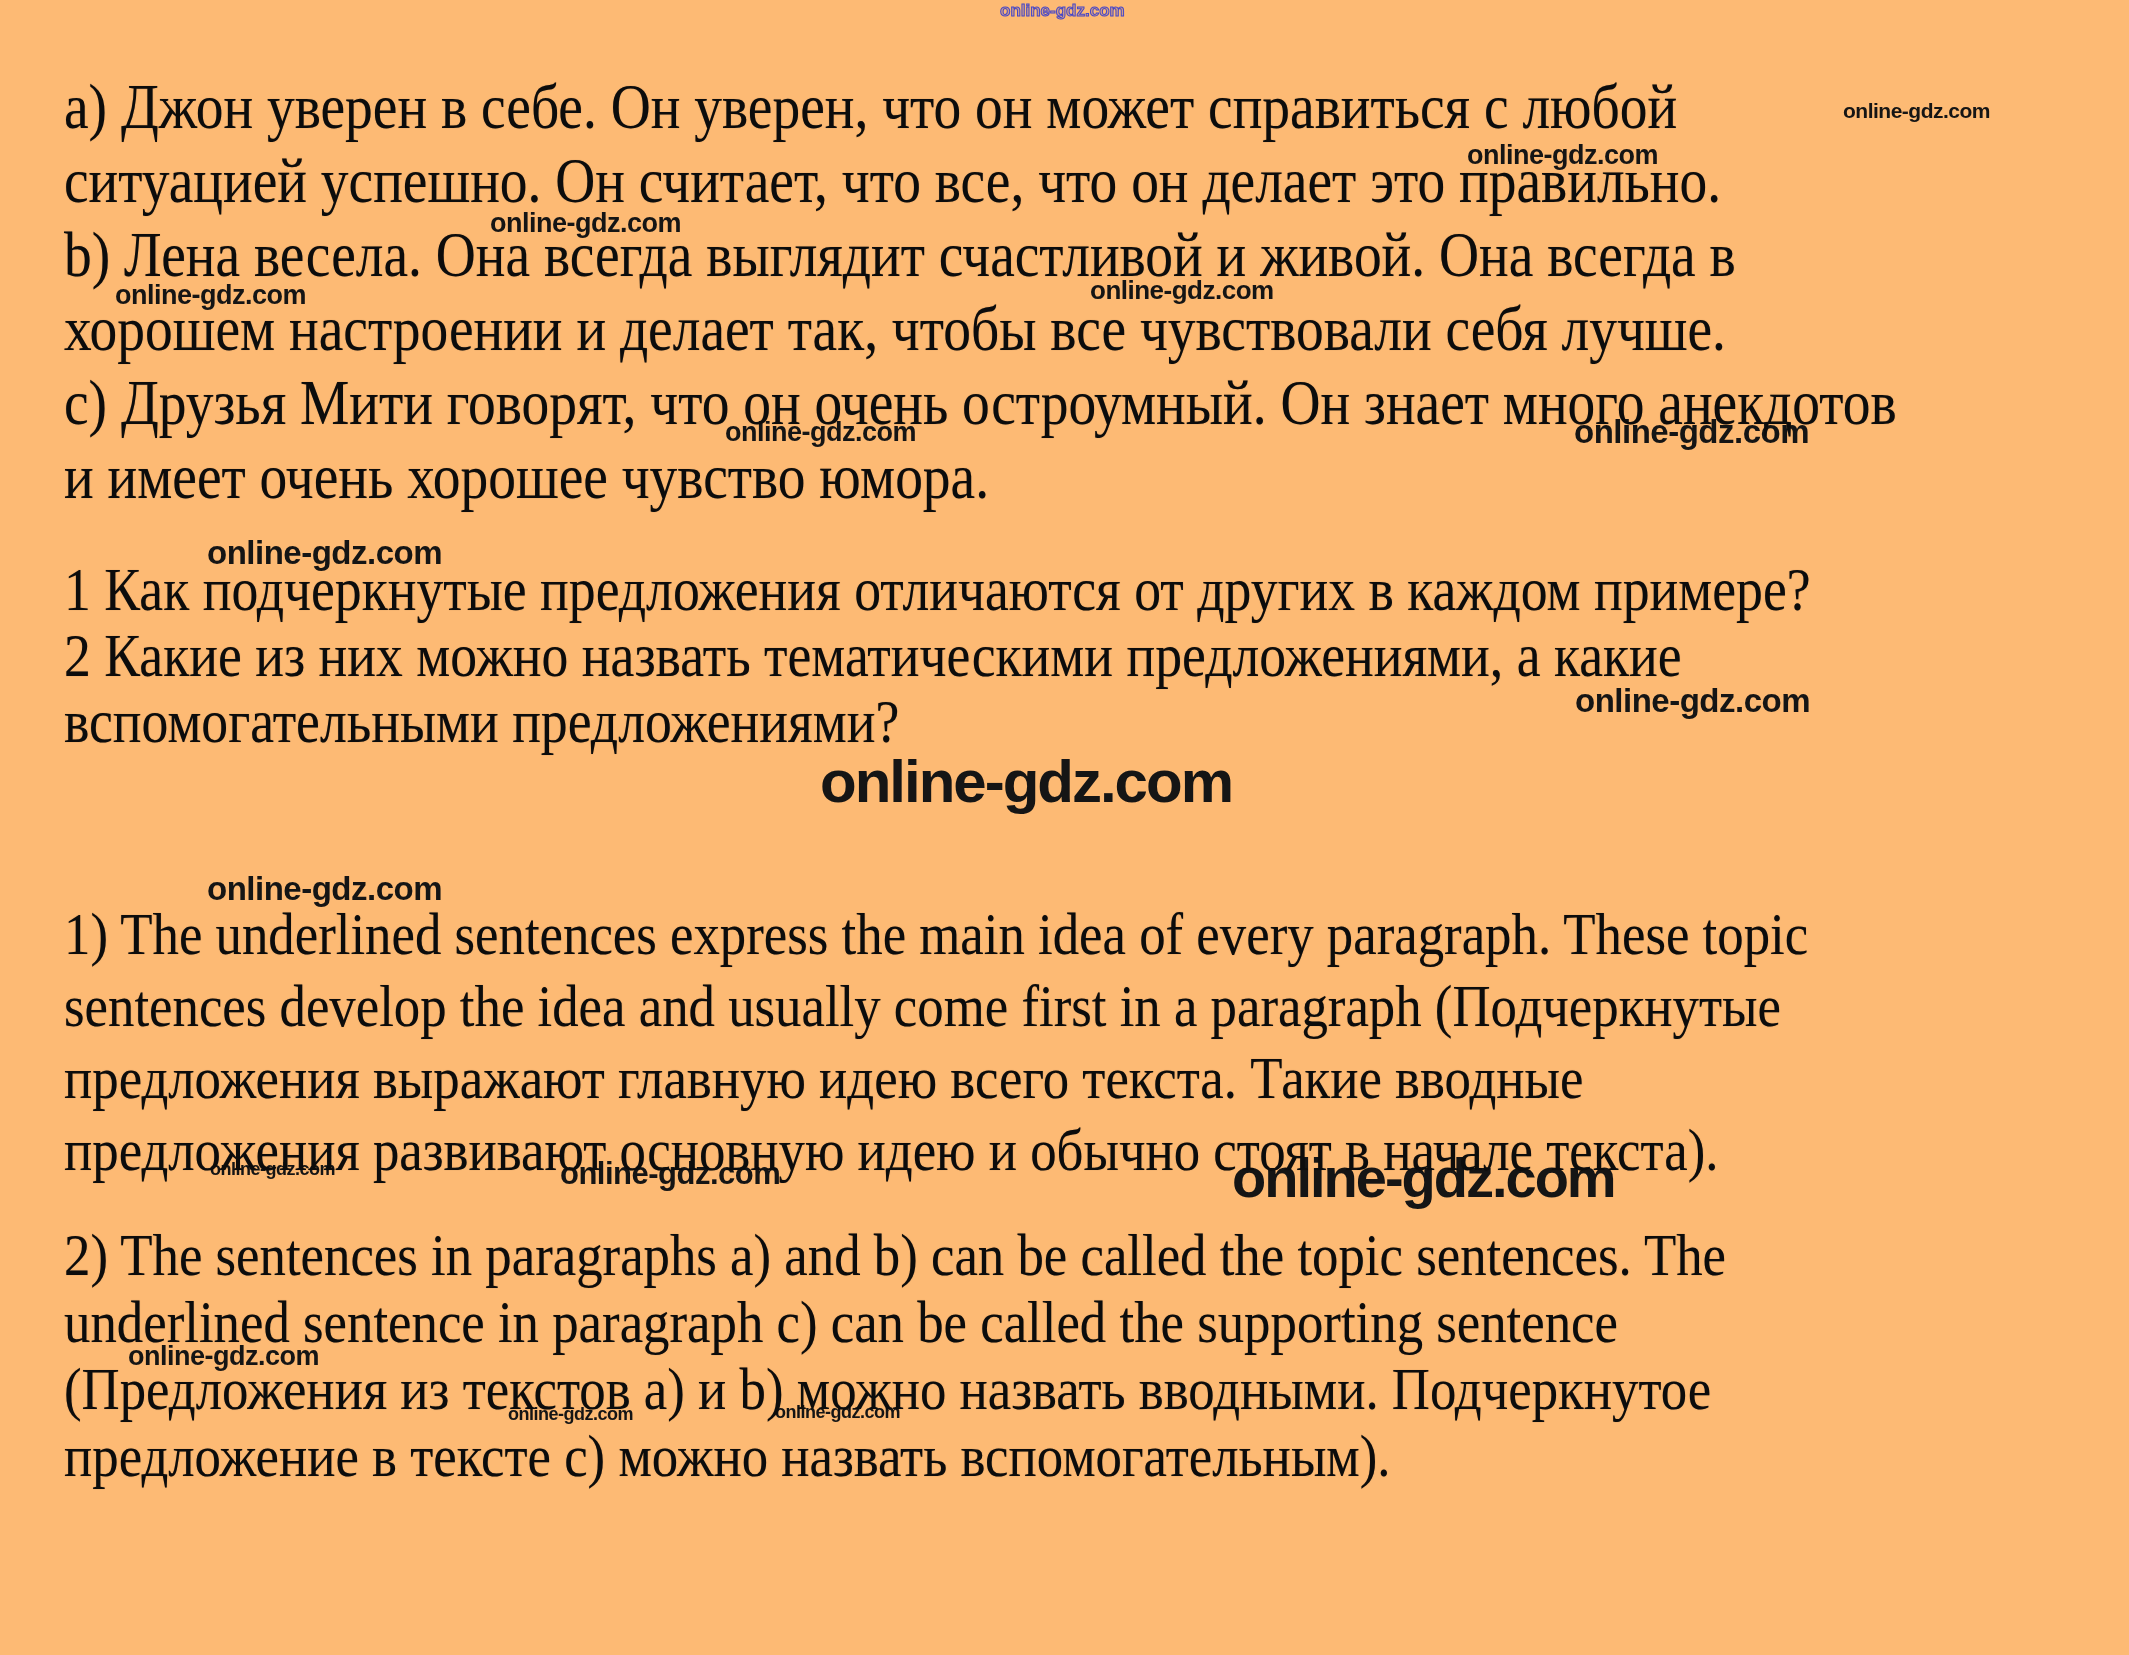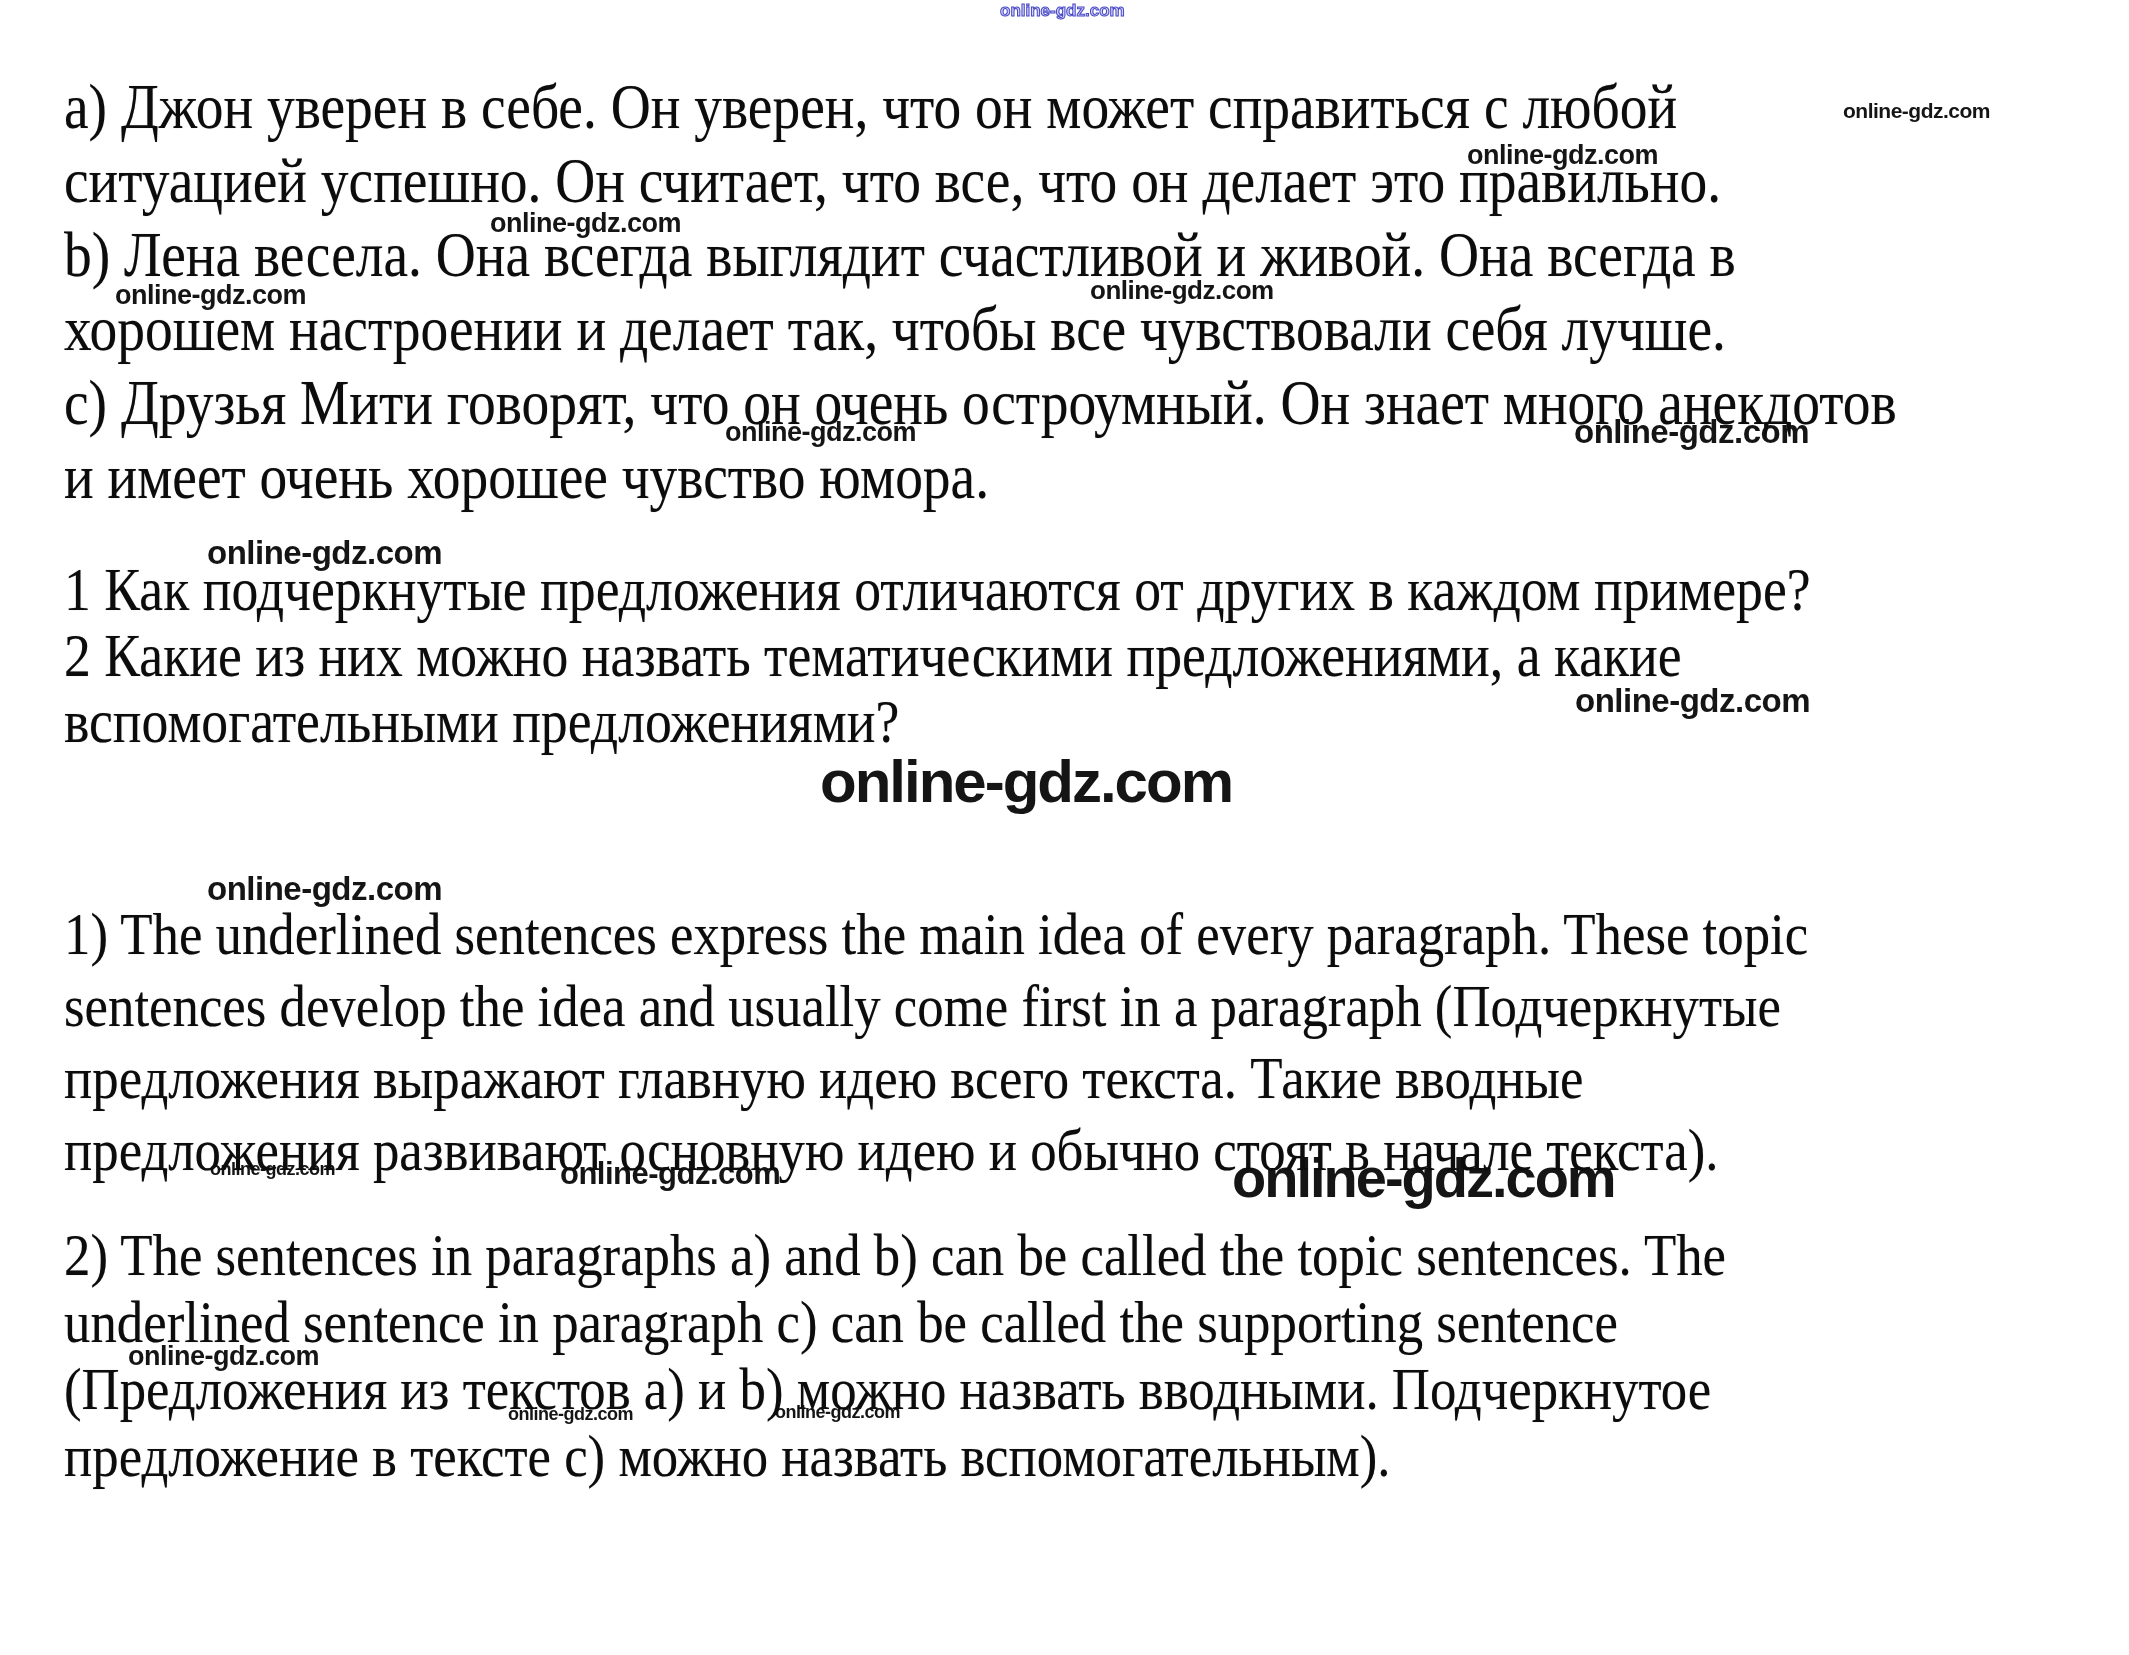--- a/index.html
+++ b/index.html
@@ -1,20 +1,20 @@
 <!DOCTYPE html>
 <html><head>
 <meta charset="utf-8">
 <style>
   html,body { margin:0; padding:0; background:#e9e9e9; }
   .page {
     position: relative;
     width: 2129px;
     height: 1655px;
-    background: #ffffff;
+    background: #fdba74;
     overflow: hidden;
     font-family: "Liberation Serif", serif;
     color: #0c0c0c;
   }
   
   .textblock {
     position: absolute;
     left: 64px;
     transform: scaleX(0.88);
     transform-origin: left top;

